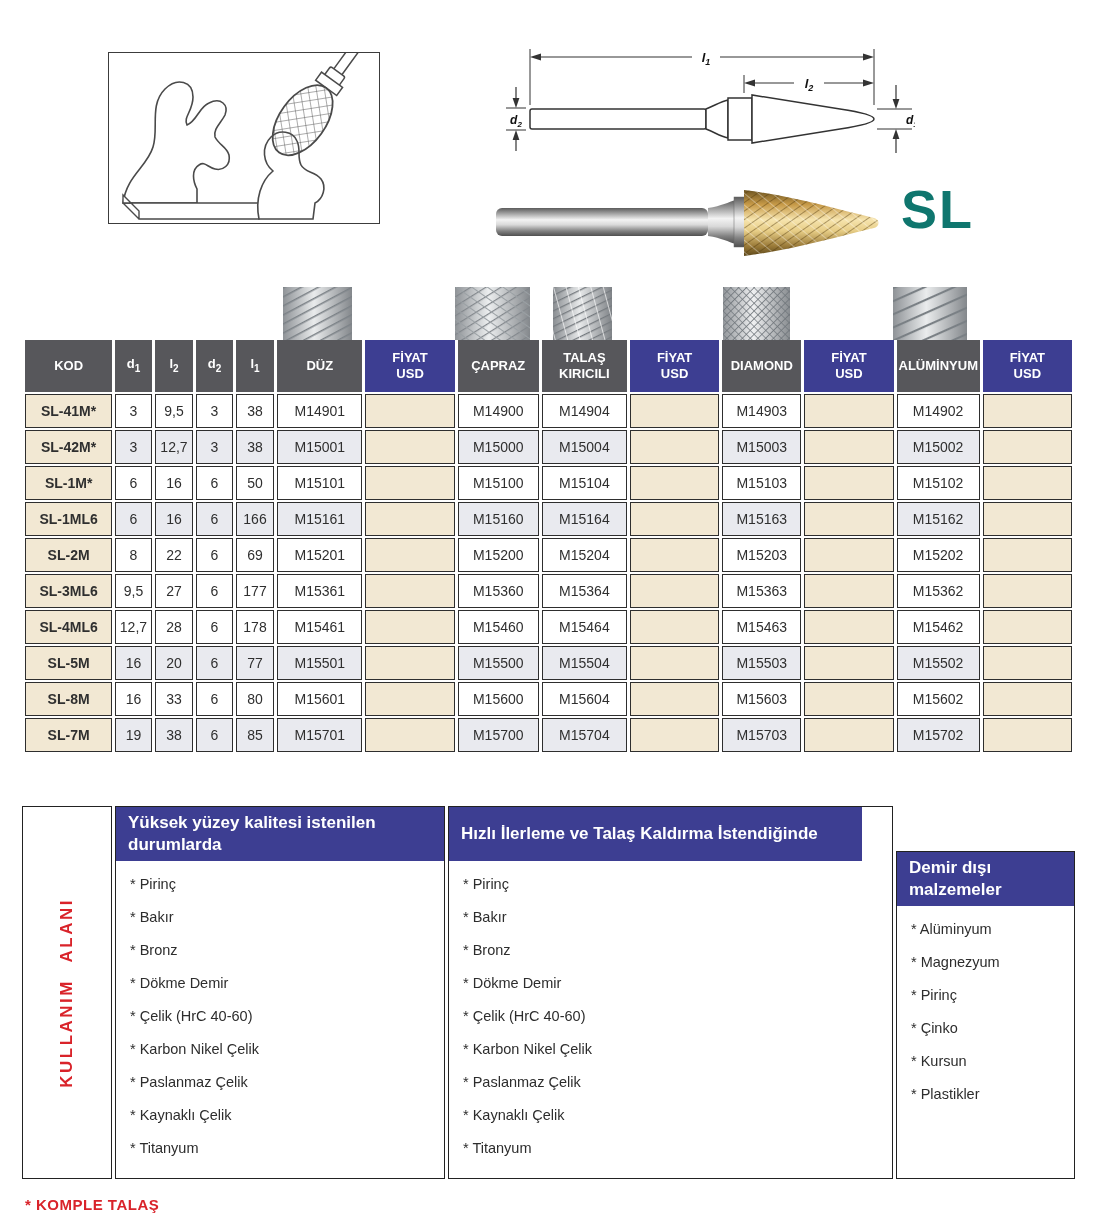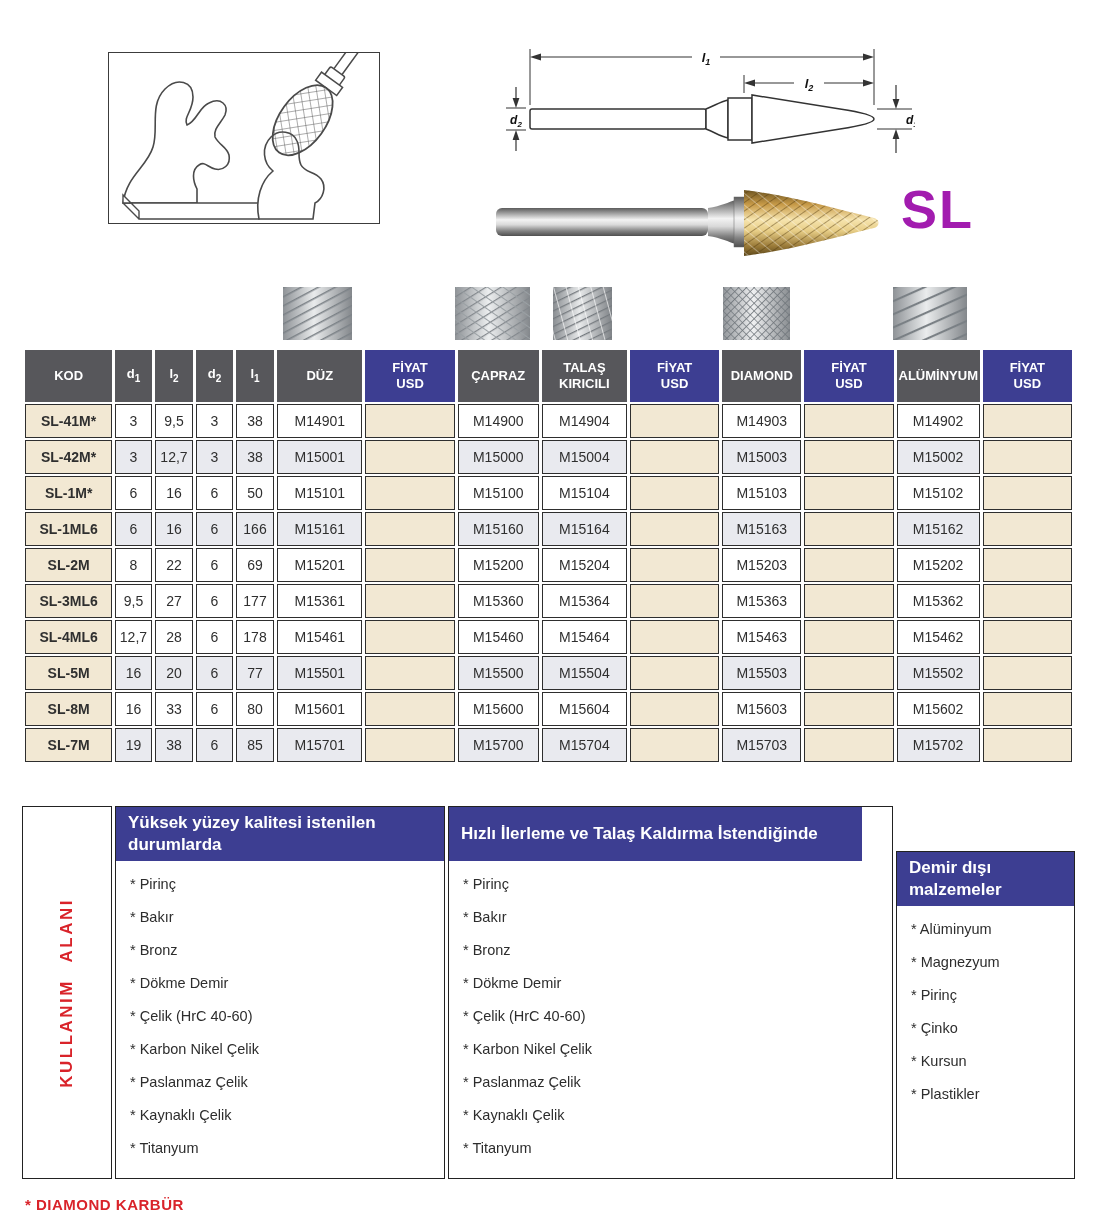--- a/index.html
+++ b/index.html
@@ -16,35 +16,35 @@
   .lineart-box svg { display:block; width:100%; height:100%; }
 
   .dim-diagram { position:absolute; left:500px; top:35px; width:415px; height:140px; }
   .dim-diagram svg { display:block; width:100%; height:100%; }
 
   .burr-photo { position:absolute; left:492px; top:182px; width:400px; height:82px; }
   .burr-photo svg { display:block; width:100%; height:100%; }
 
   .product-code {
     position:absolute; left:901px; top:178px;
-    font-size:54px; font-weight:bold; color:#a21caf; letter-spacing:2px;
+    font-size:54px; font-weight:bold; color:#0f766e; letter-spacing:2px;
   }
 
   
   .thumb { position:absolute; top:287px; height:53px; }
   .thumb svg { display:block; width:100%; height:100%; }
   .t-duz   { left:283px; width:69px; }
   .t-capraz{ left:455px; width:75px; }
   .t-talas { left:553px; width:59px; }
   .t-diamond { left:723px; width:67px; }
   .t-alu   { left:893px; width:74px; }
 
   
   table.spec {
-    position:absolute; left:22px; top:348px; width:1053px;
+    position:absolute; left:22px; top:338px; width:1053px;
     border-collapse:separate; border-spacing:3px 2px; table-layout:fixed;
   }
   table.spec th {
     height:52px; color:#ffffff; font-weight:bold; font-size:13px;
     text-align:center; vertical-align:middle; padding:0 2px; line-height:1.25;
   }
   th.hgray { background:#57575B; }
   th.hblue { background:#3D3E92; }
   th.hdim  { font-size:16px; }
   th sub   { font-size:10px; }
@@ -542,15 +542,15 @@
           <div class="usage-item">* Alüminyum</div>
           <div class="usage-item">* Magnezyum</div>
           <div class="usage-item">* Pirinç</div>
           <div class="usage-item">* Çinko</div>
           <div class="usage-item">* Kursun</div>
           <div class="usage-item">* Plastikler</div>
         </div>
     </div>
   </div>
 
-  <div class="footnote">* DIAMOND KARBÜR</div>
+  <div class="footnote">* KOMPLE TALAŞ</div>
 
 </div>
 
 </body></html>

